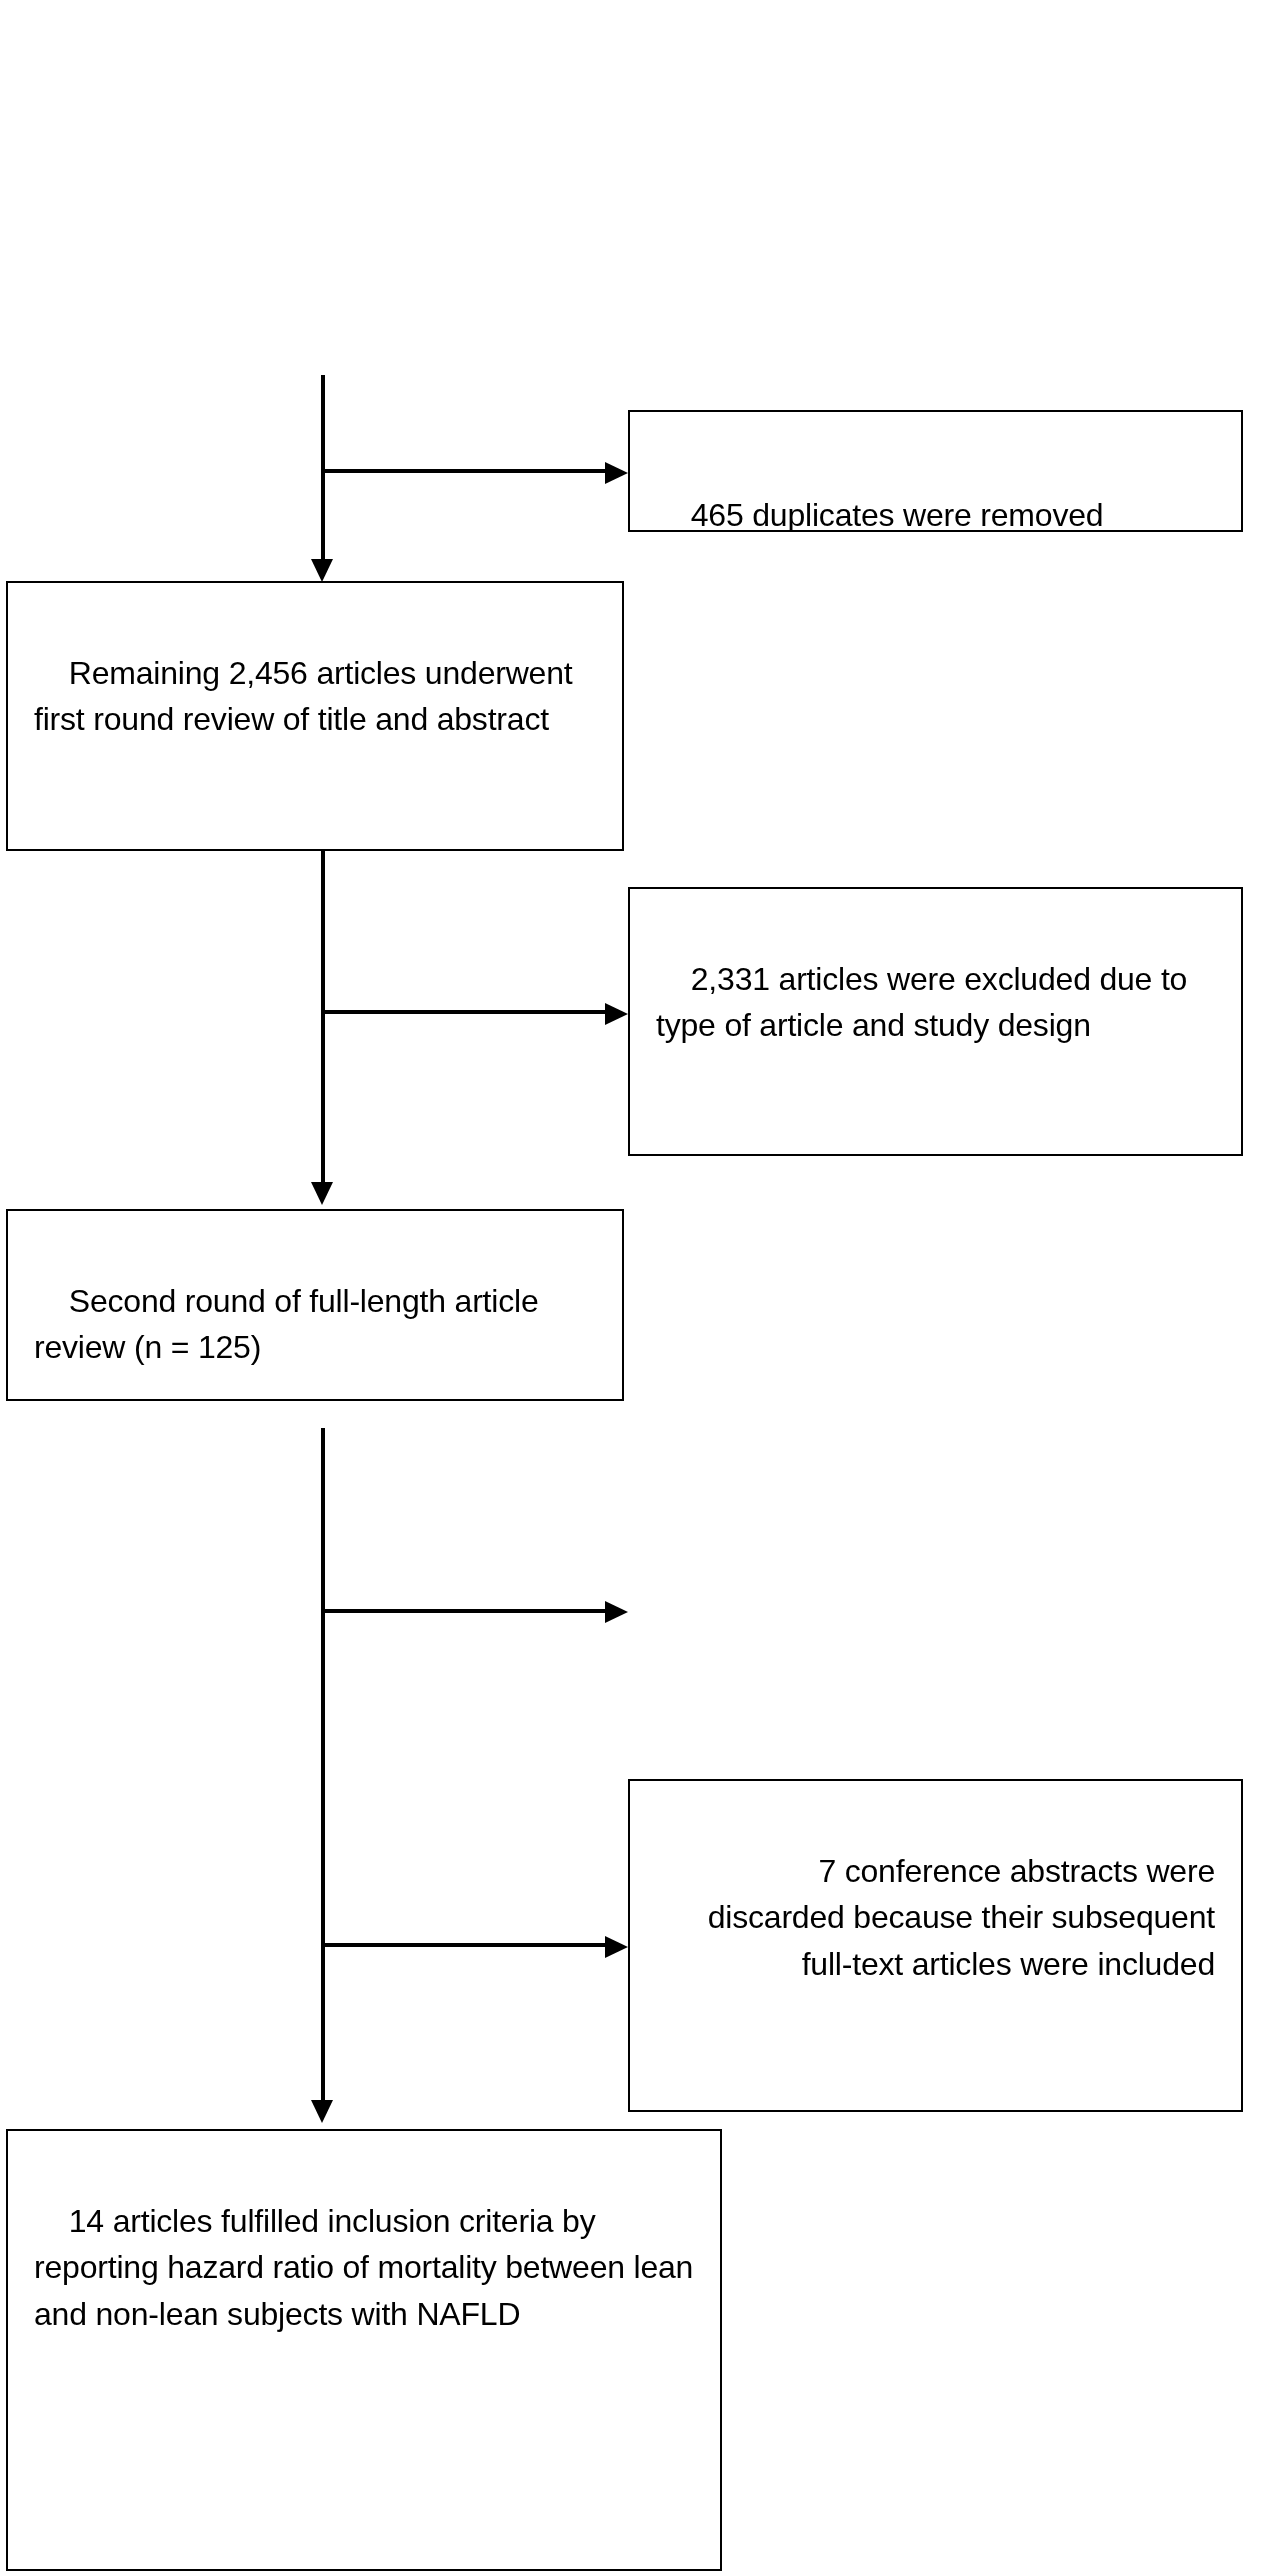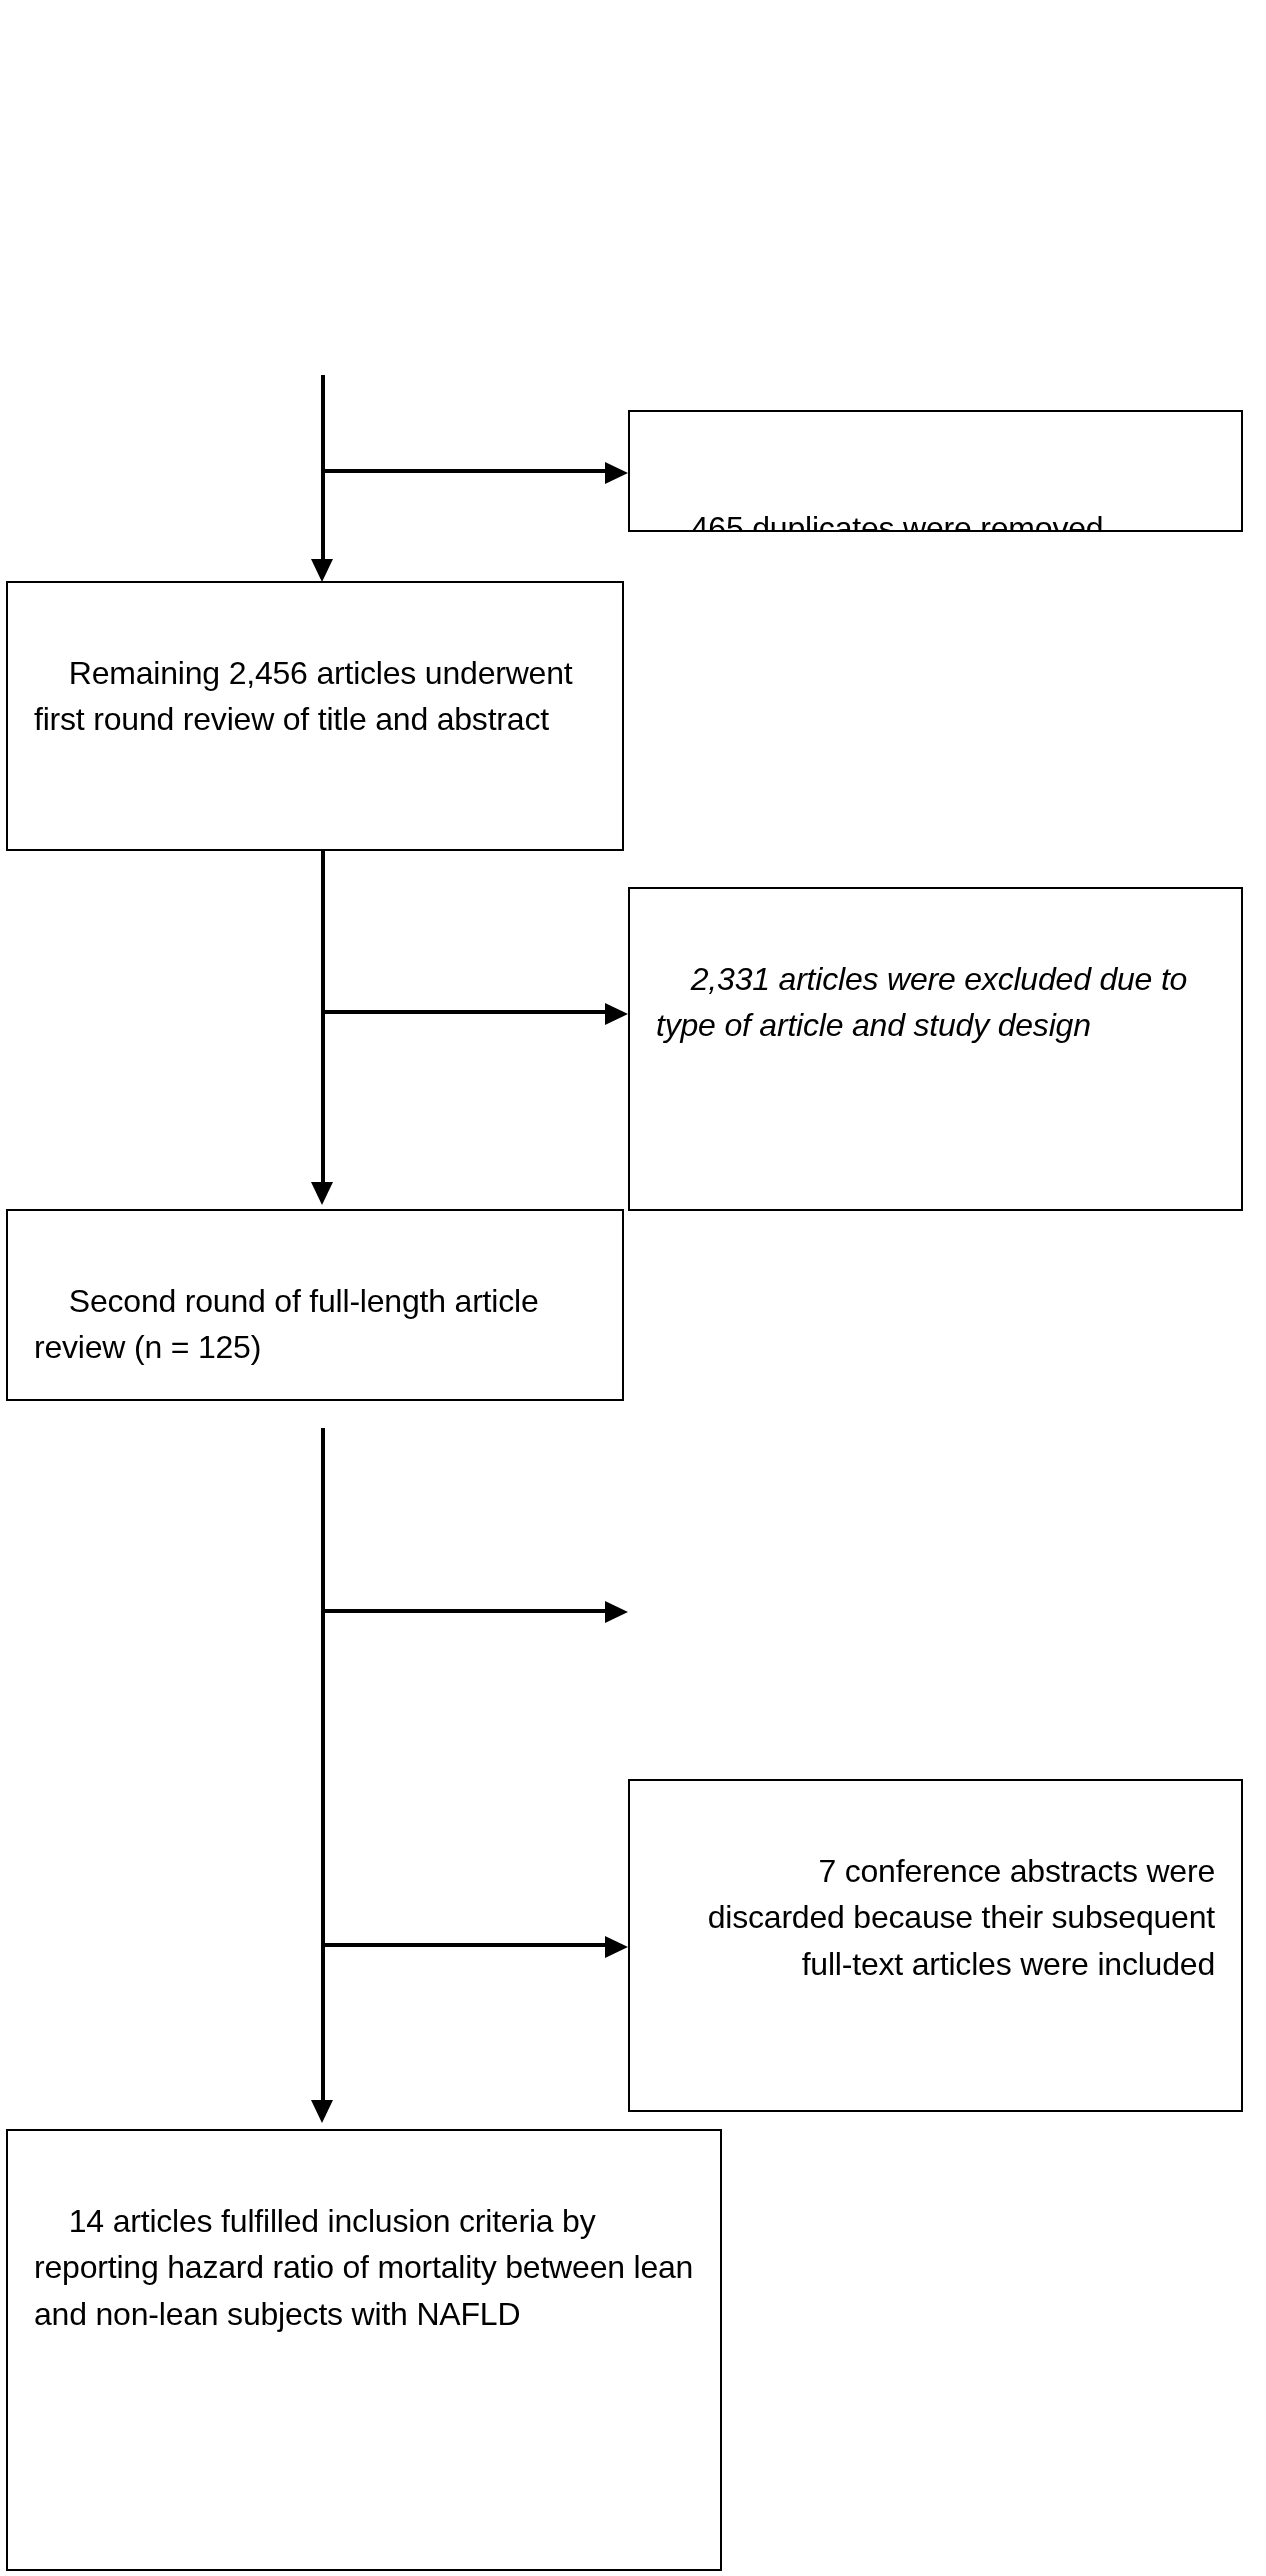--- a/index.html
+++ b/index.html
@@ -63,34 +63,34 @@
 <body>
 
 <div id="flowchart">
 
 
   <div class="vline" style="left:321px; top:375px; height:201px;"></div>
   <div class="arrow-down" style="left:311px; top:559px;"></div>
   <div class="hline" style="left:321px; top:469px; width:289px;"></div>
   <div class="arrow-right" style="left:605px; top:462px;"></div>
 
-  <div class="node" style="left:628px; top:410px; width:615px; height:122px; padding-top:46px;">
+  <div class="node" style="left:628px; top:410px; width:615px; height:122px; padding-top:33px;">
     <span>465 duplicates were removed</span>
   </div>
 
   <div class="node" style="left:6px; top:581px; width:618px; height:270px;">
     <span>Remaining 2,456 articles underwent first round review of title and abstract</span>
   </div>
 
   <div class="vline" style="left:321px; top:851px; height:332px;"></div>
   <div class="arrow-down" style="left:311px; top:1182px;"></div>
   <div class="hline" style="left:321px; top:1010px; width:289px;"></div>
   <div class="arrow-right" style="left:605px; top:1003px;"></div>
 
-  <div class="node" style="left:628px; top:887px; width:615px; height:324px;font-style:italic;">
+  <div class="node" style="left:628px; top:887px; width:615px; height:269px;">
     <span>2,331 articles were excluded due to type of article and study design</span>
   </div>
 
   <div class="node" style="left:6px; top:1209px; width:618px; height:192px;">
     <span>Second round of full-length article review (n = 125)</span>
   </div>
 
   <div class="vline" style="left:321px; top:1428px; height:672px;"></div>
   <div class="arrow-down" style="left:311px; top:2100px;"></div>
 

